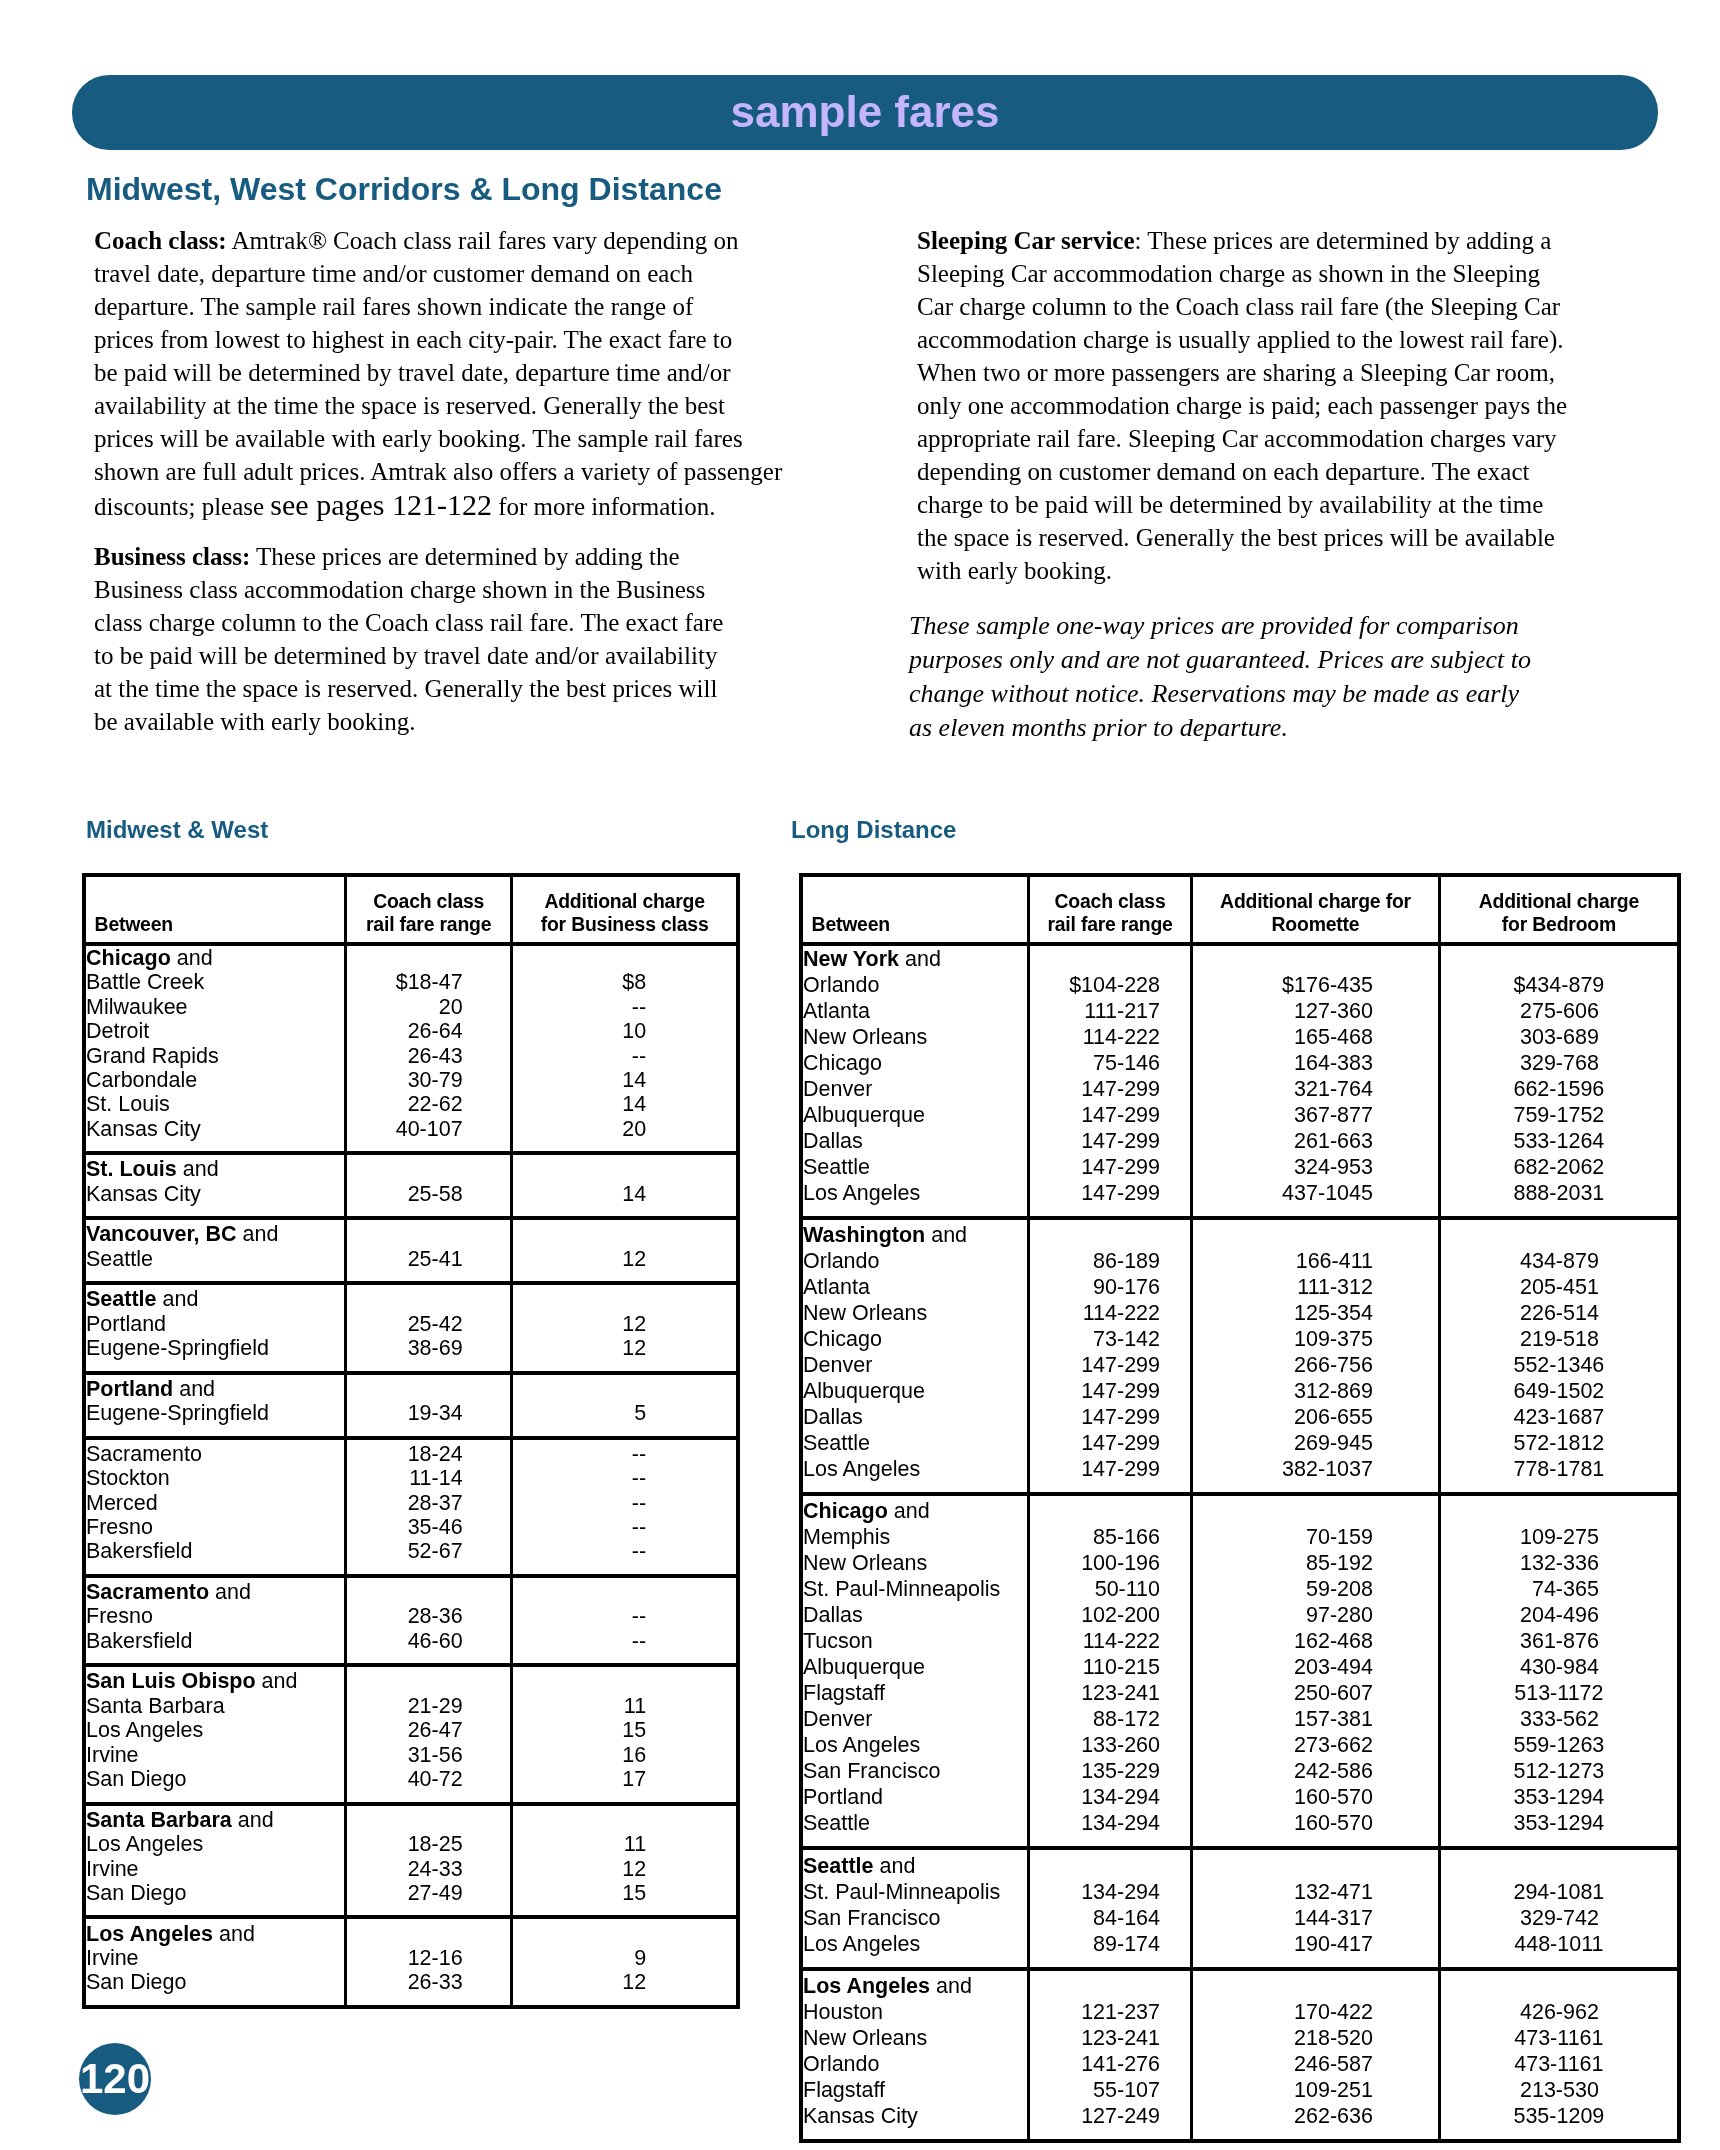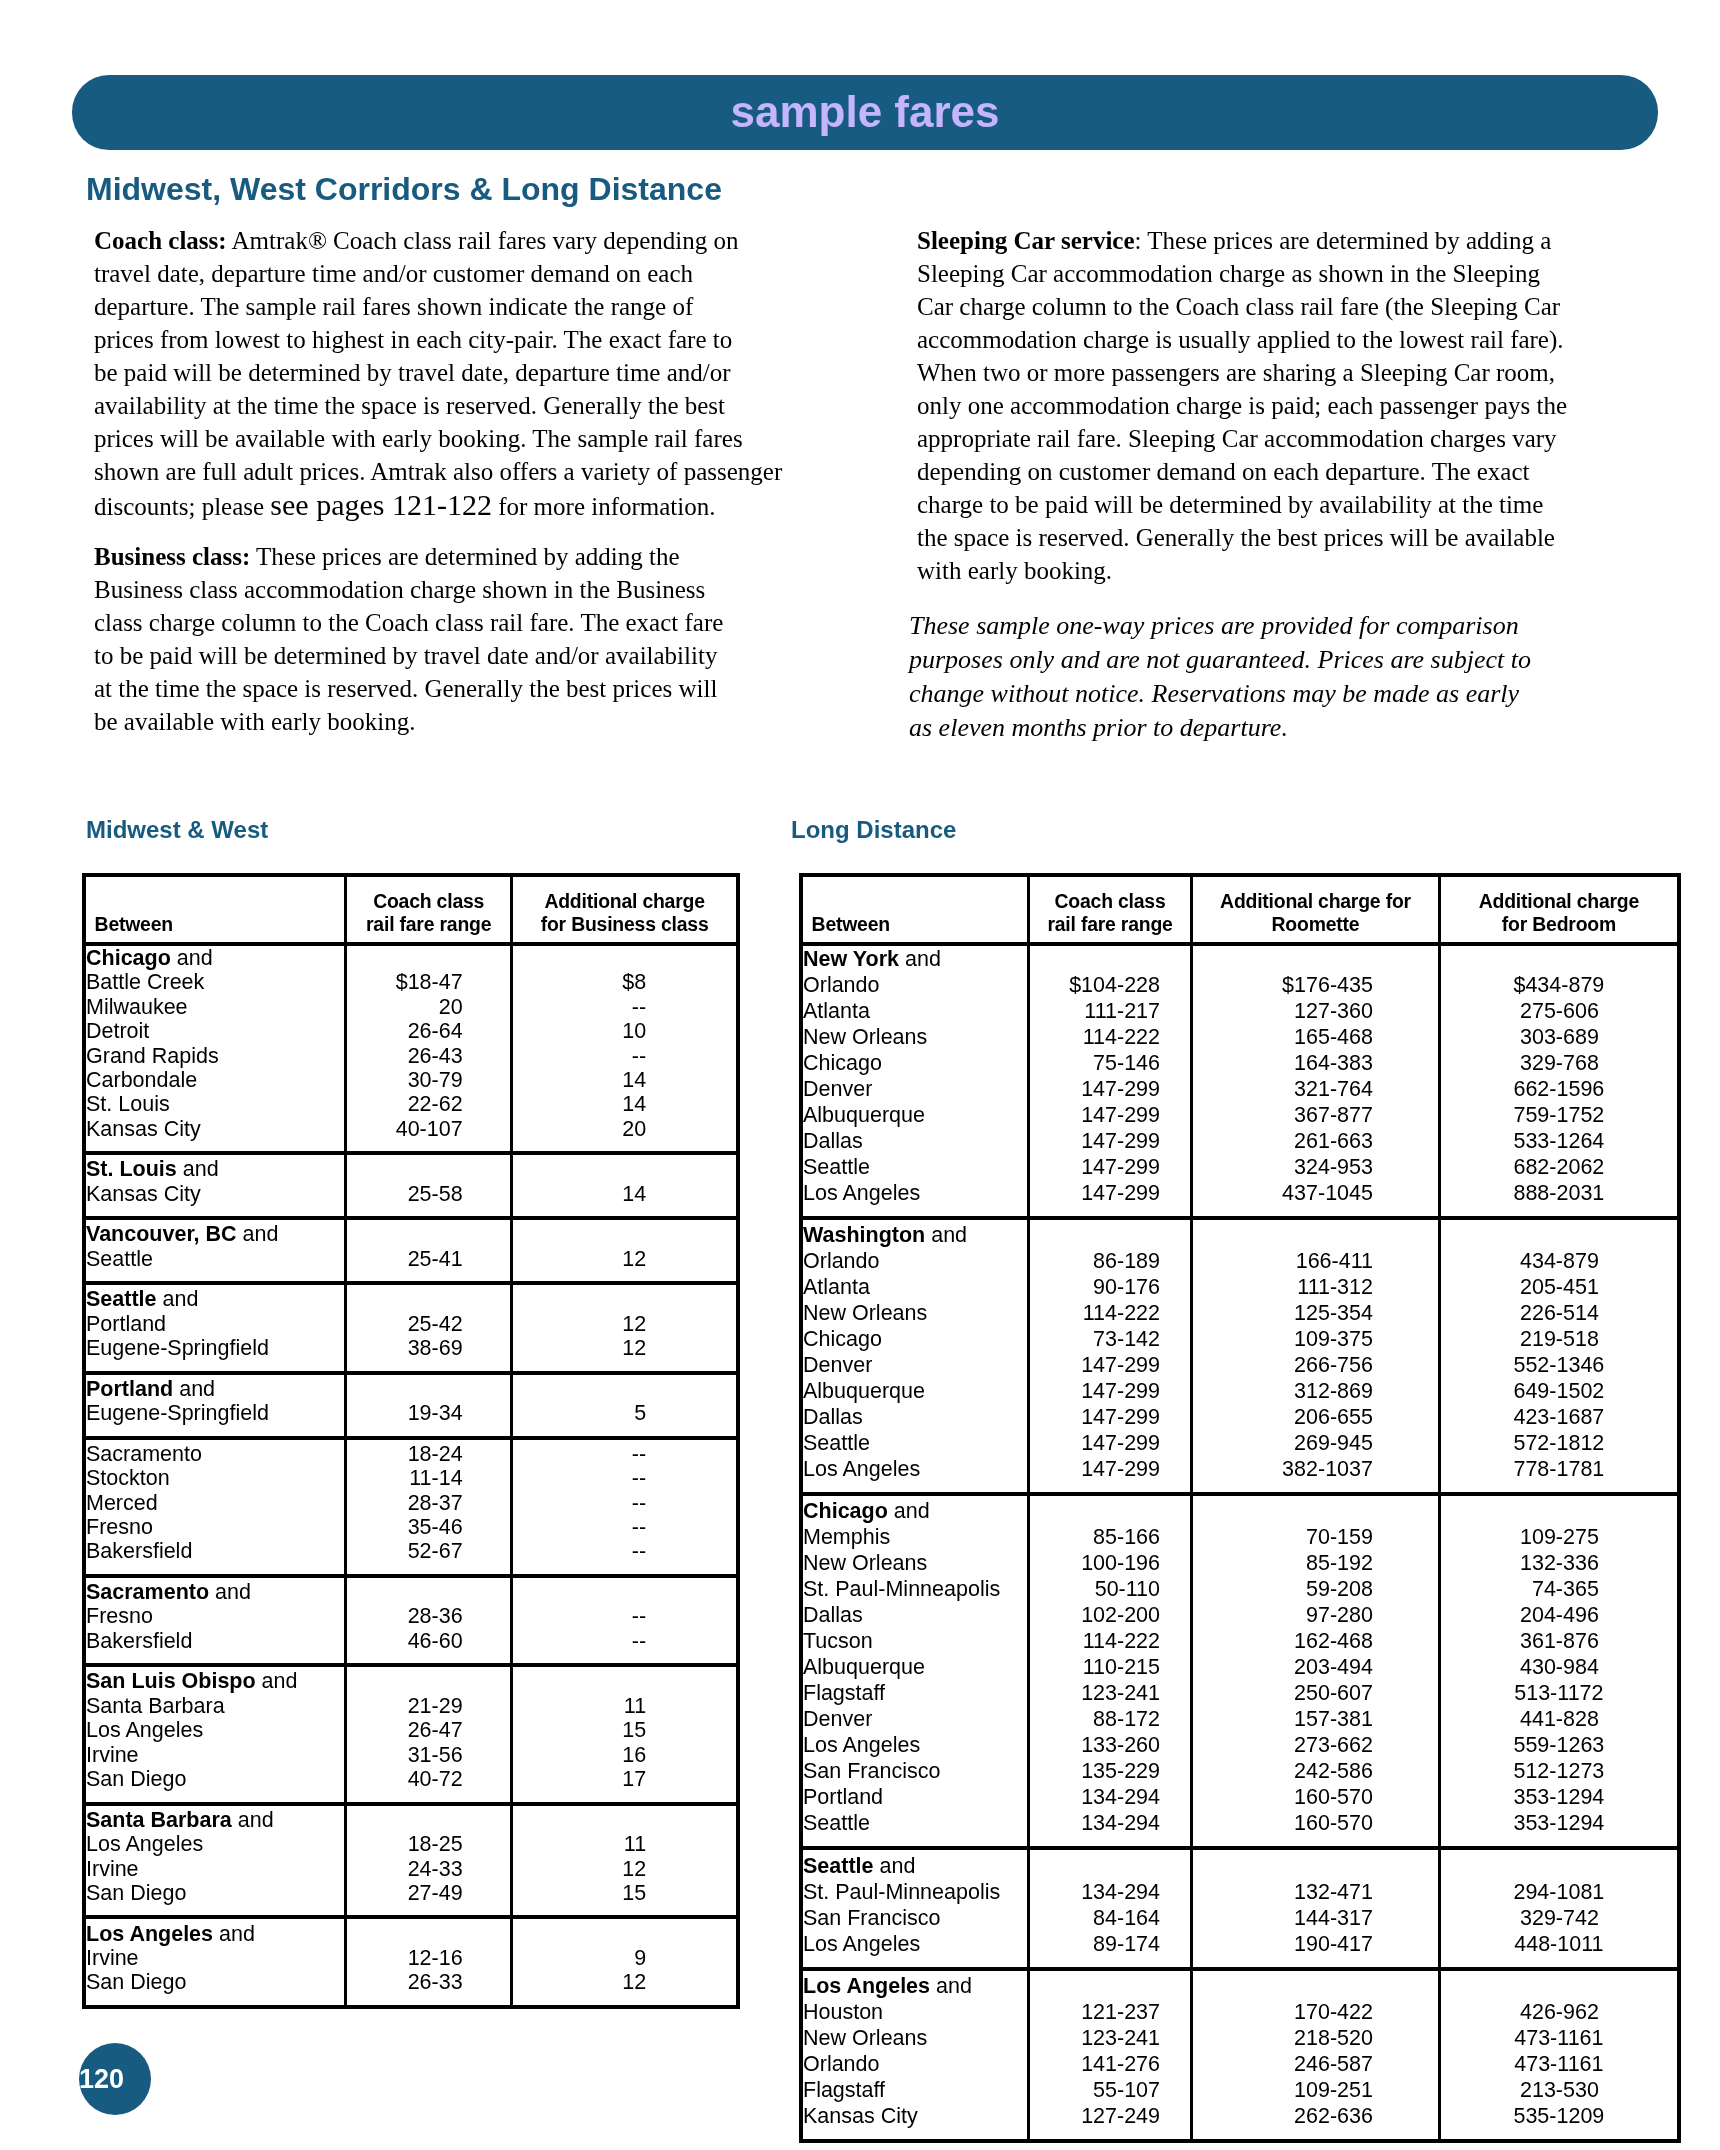--- a/index.html
+++ b/index.html
@@ -68,22 +68,22 @@
   .city-cell { padding-left:33px; }
   .num-cell { text-align:center; }
   .num { display:inline-block; text-align:right; }
   .nmw1{min-width:68px;}  .nmw2{min-width:43px;}
   .nld1{min-width:100px;} .nld2{min-width:115px;} .nld3{min-width:80px;}
   .fares tbody:not(:first-of-type) tr:first-child td { border-top:4.3px solid #000; padding-top:2.2px; }
   .fares tbody tr:last-child td { padding-bottom:10px; }
   .page-circle {
     position:absolute; left:79px; top:2043px; width:72px; height:72px;
     border-radius:50%; background:var(--accent);
-    color:#fff; font-size:27px; font-weight:bold;
-    text-align:left; line-height:72px;
+    color:#fff; font-size:42px; font-weight:bold;
+    text-align:center; line-height:72px;
   }
 </style>
 </head>
 <body>
 
 <div class="banner">
   <span>sample fares</span>
 </div>
 
 <div class="intro-heading">Midwest, West Corridors &amp; Long Distance</div>
@@ -528,21 +528,21 @@
         <tr>
           <td class="city-cell">Flagstaff</td>
           <td class="num-cell"><span class="num nld1">123-241</span></td>
           <td class="num-cell"><span class="num nld2">250-607</span></td>
           <td class="num-cell"><span class="num nld3">513-1172</span></td>
         </tr>
         <tr>
           <td class="city-cell">Denver</td>
           <td class="num-cell"><span class="num nld1">88-172</span></td>
           <td class="num-cell"><span class="num nld2">157-381</span></td>
-          <td class="num-cell"><span class="num nld3">441-828</span></td>
+          <td class="num-cell"><span class="num nld3">333-562</span></td>
         </tr>
         <tr>
           <td class="city-cell">Los Angeles</td>
           <td class="num-cell"><span class="num nld1">133-260</span></td>
           <td class="num-cell"><span class="num nld2">273-662</span></td>
           <td class="num-cell"><span class="num nld3">559-1263</span></td>
         </tr>
         <tr>
           <td class="city-cell">San Francisco</td>
           <td class="num-cell"><span class="num nld1">135-229</span></td>

